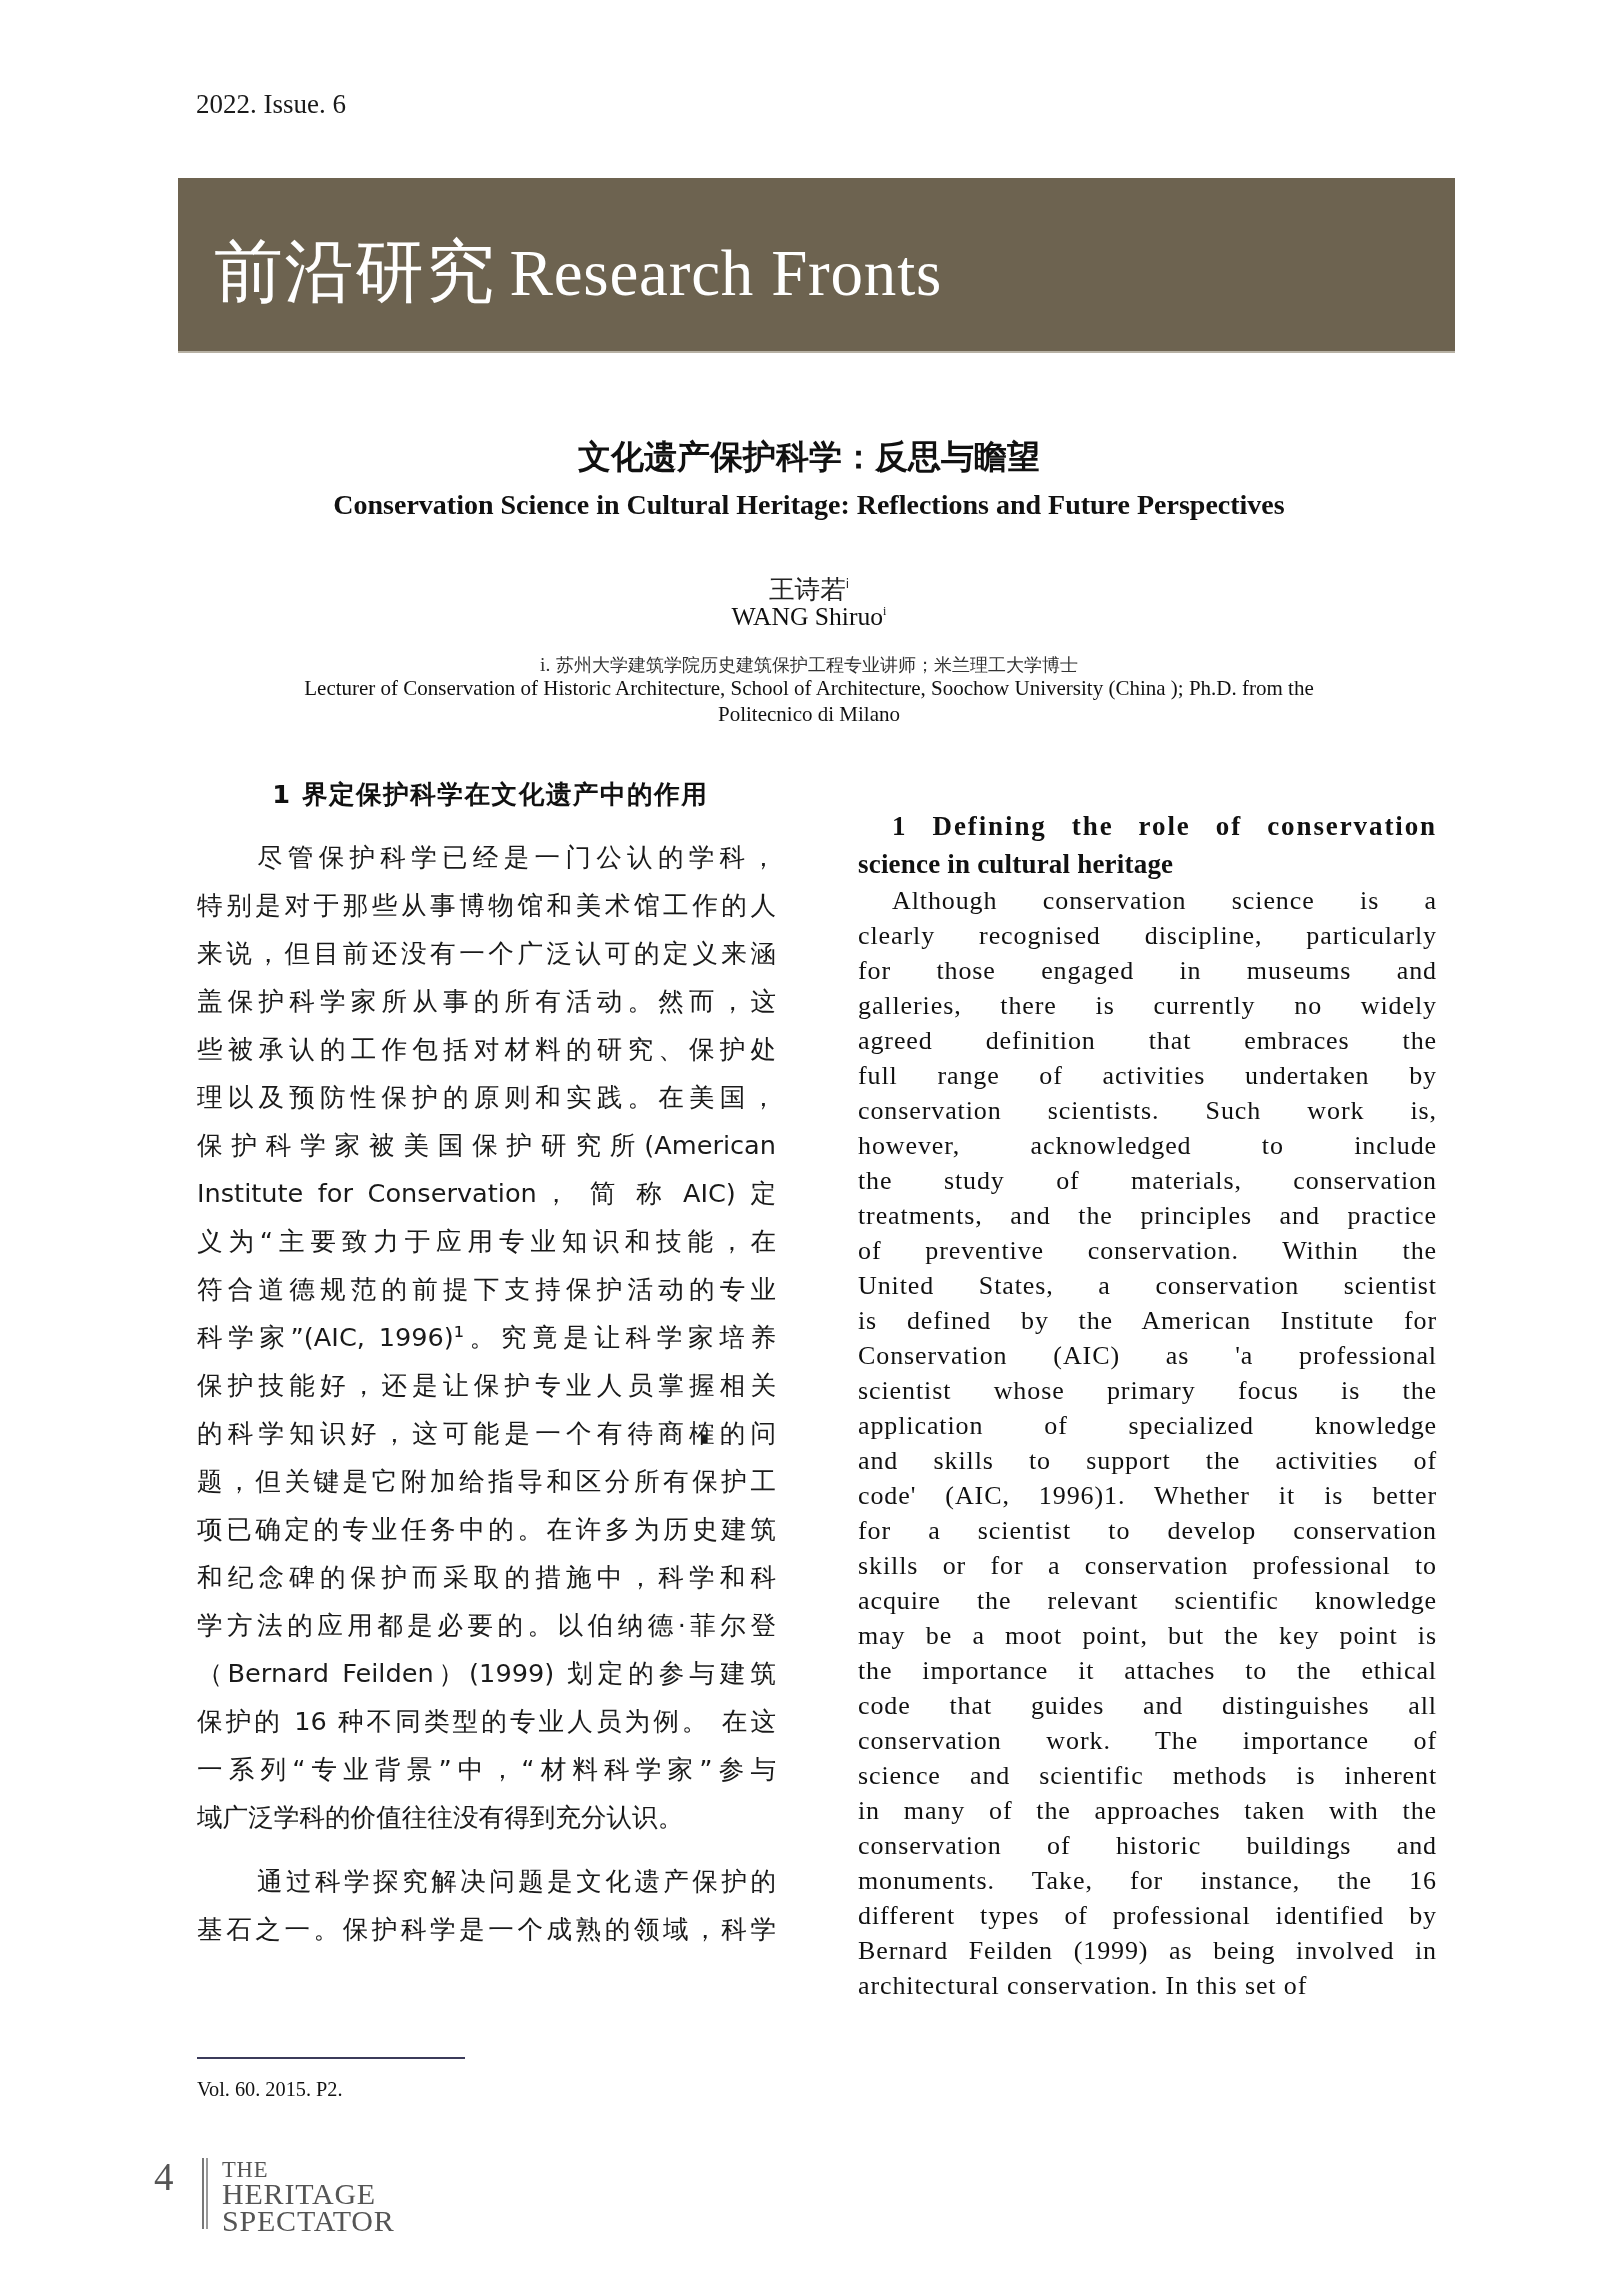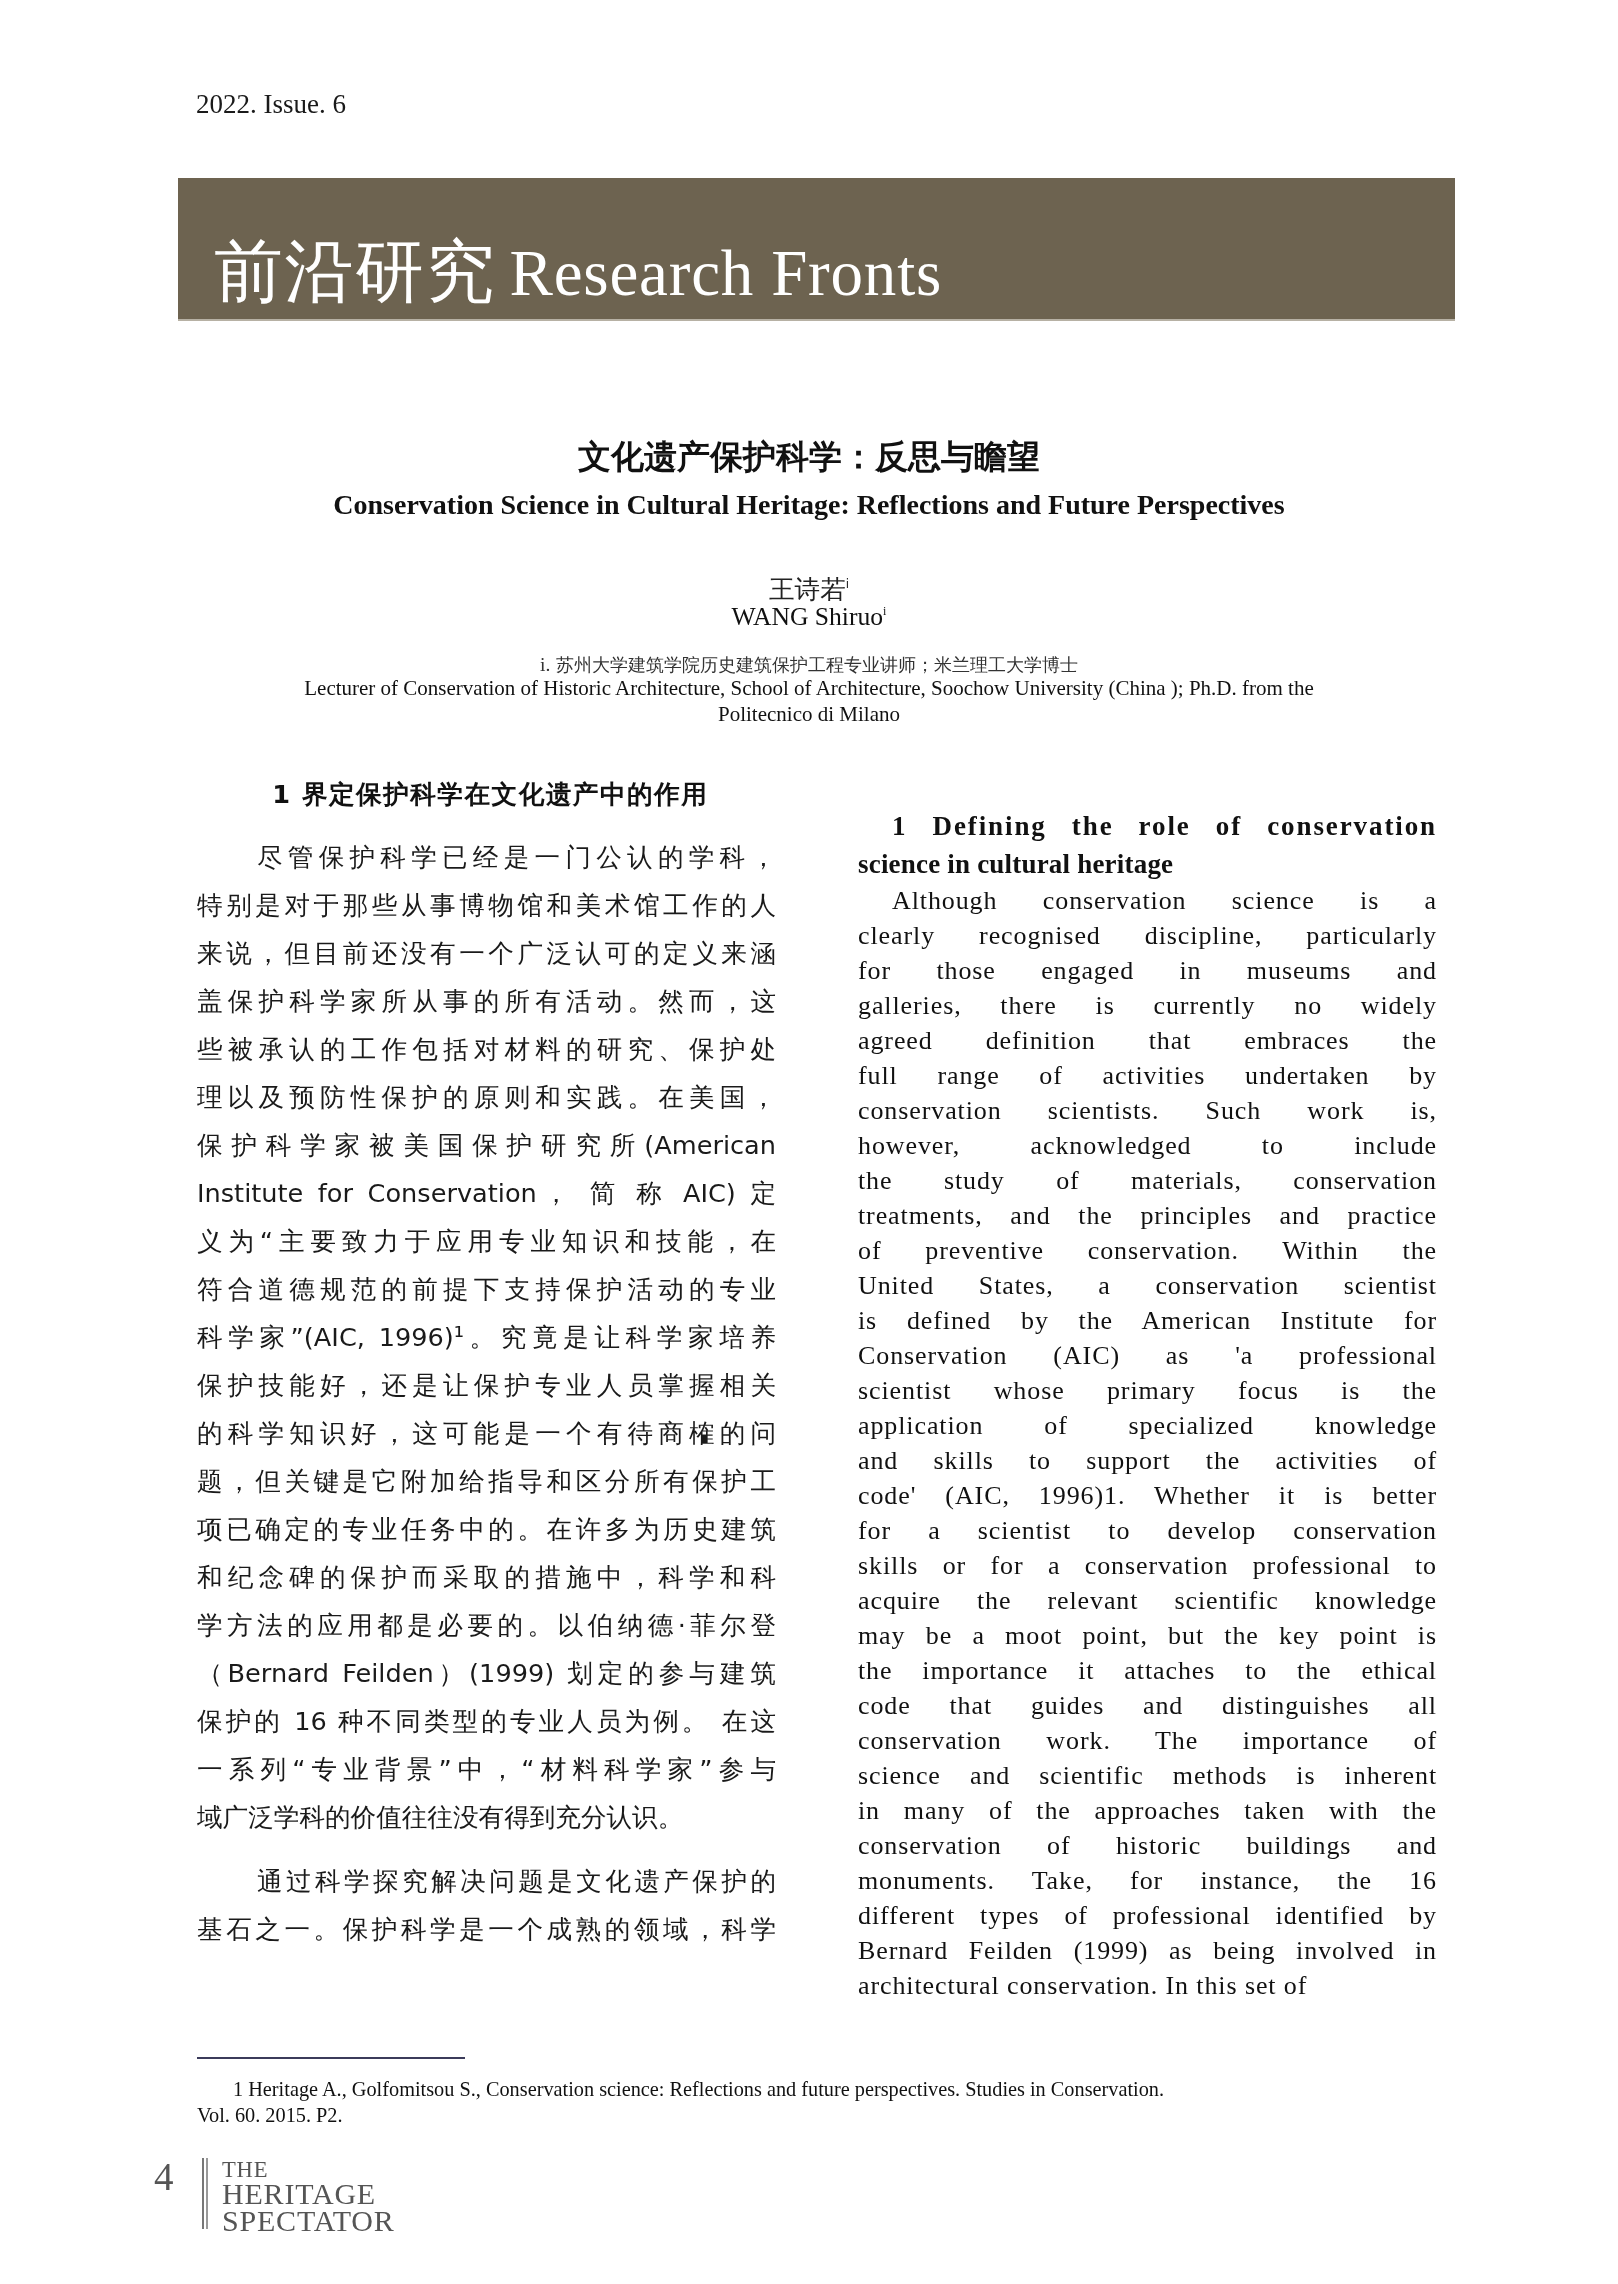--- a/index.html
+++ b/index.html
@@ -1,20 +1,20 @@
 <!DOCTYPE html>
 <html style="font-size:12px"><head>
 <meta charset="utf-8">
 <style>
   html, body { margin: 0; padding: 0; background: #ffffff; }
   body { width: 1618px; height: 2284px; position: relative; overflow: hidden;
          font-family: "Liberation Serif", "DejaVu Serif", serif; color: #111; }
   .abs { position: absolute; }
   #issue { left: 196px; top: 89px; font-size: 27px; color: #1a1a1a; }
-  #banner { left: 178px; top: 178px; width: 1277px; height: 143px; background: #6d6350;
+  #banner { left: 178px; top: 178px; width: 1277px; height: 175px; background: #6d6350;
             border-bottom: 2.3px solid #b7b1a4; box-sizing: border-box; }
   #banner-text { position: absolute; left: 36px; top: 48px; color: #ffffff; white-space: nowrap; }
   #banner-cn { font-size: 69px; font-family: "DejaVu Sans", sans-serif; font-weight: normal; letter-spacing: 1.5px; }
   #banner-en { font-size: 65px; font-family: "Liberation Serif", serif; margin-left: 13.5px; letter-spacing: 0.8px; }
   .center { left: 0; width: 1618px; text-align: center; }
   #title-cn { top: 435px; font-size: 33px; font-weight: bold; font-family: "DejaVu Sans", sans-serif; left: 0; width: 1618px; }
   #title-en { top: 489px; font-size: 28px; font-weight: bold; }
   #author-cn { top: 572px; font-size: 25.6px; font-family: "DejaVu Sans", sans-serif; color: #222; }
   #author-en { top: 602px; font-size: 25.6px; color: #111; }
   sup.aff { font-size: 12px; vertical-align: super; }
@@ -142,21 +142,20 @@
     <span class="en-line">conservation of historic buildings and</span>
     <span class="en-line">monuments. Take, for instance, the 16</span>
     <span class="en-line">different types of professional identified by</span>
     <span class="en-line">Bernard Feilden (1999) as being involved in</span>
     <span class="en-line last">architectural conservation. In this set of</span>
   </div>
 </div>
 
 <div id="fn-rule" class="abs"></div>
 <div id="footnote" class="abs">
-  <div class="indent">1 Heritage A., Golfomitsou S., Conservation science: Reflections and future perspectives. Studies in Conservation.</div>
   <div>Vol. 60. 2015. P2.</div>
 </div>
 
 <div id="page-num" class="abs">4</div>
 <div id="footer-bar" class="abs"></div>
 <div id="logo" class="abs">
   <span class="the">THE</span>
   <span class="big">HERITAGE</span>
   <span class="big">SPECTATOR</span>
 </div>

